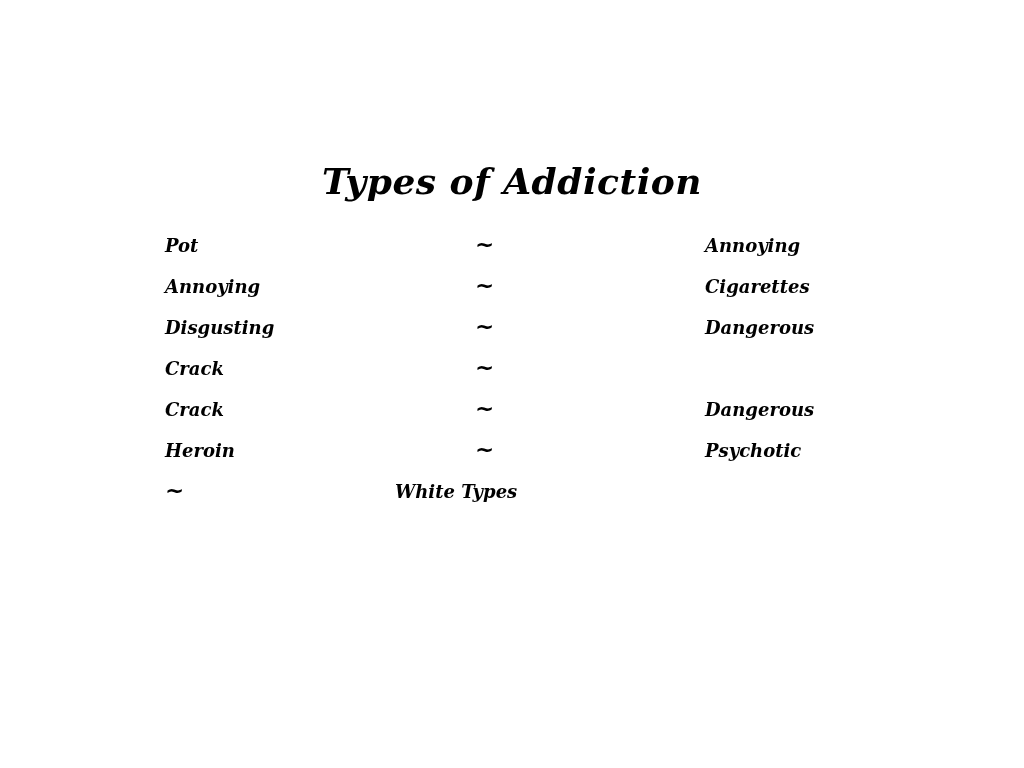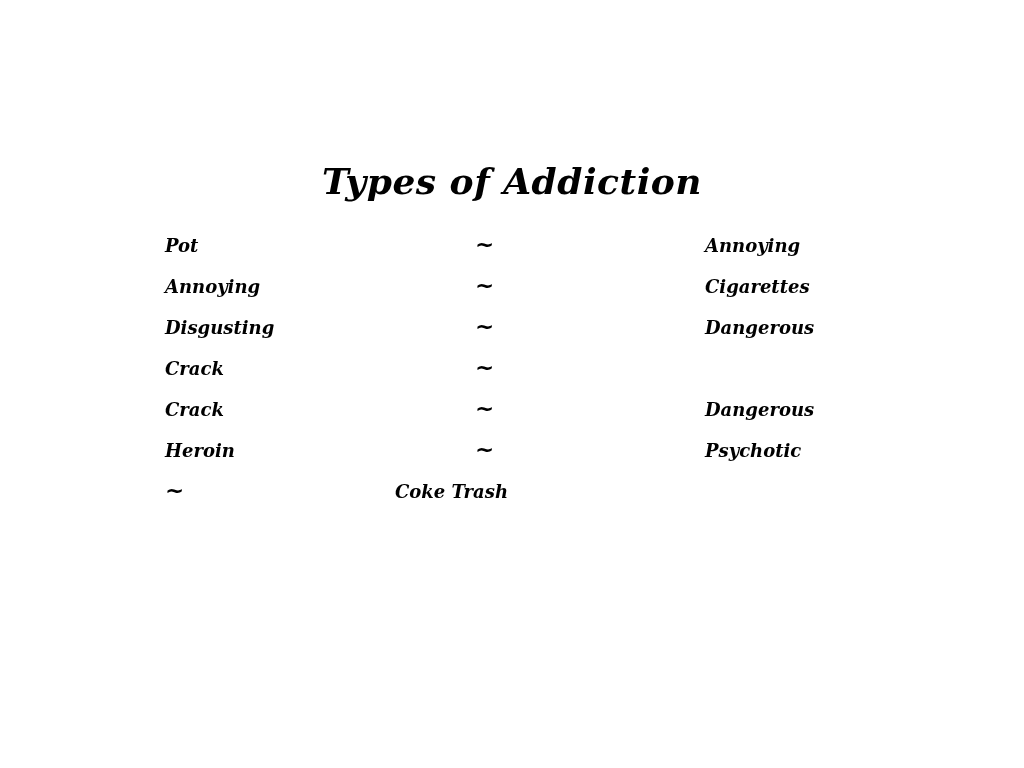--- a/index.html
+++ b/index.html
@@ -112,17 +112,17 @@
     </div>
 
     <div class="row">
       <div class="cell col-left">Heroin</div>
       <div class="cell col-mid">~</div>
       <div class="cell col-right">Psychotic</div>
     </div>
 
     <div class="row">
       <div class="cell col-mid">~</div>
-      <div class="cell col-right">Coke Trash</div>
+      <div class="cell col-right">White Types</div>
     </div>
 
   </div>
 </div>
 
 </body></html>

